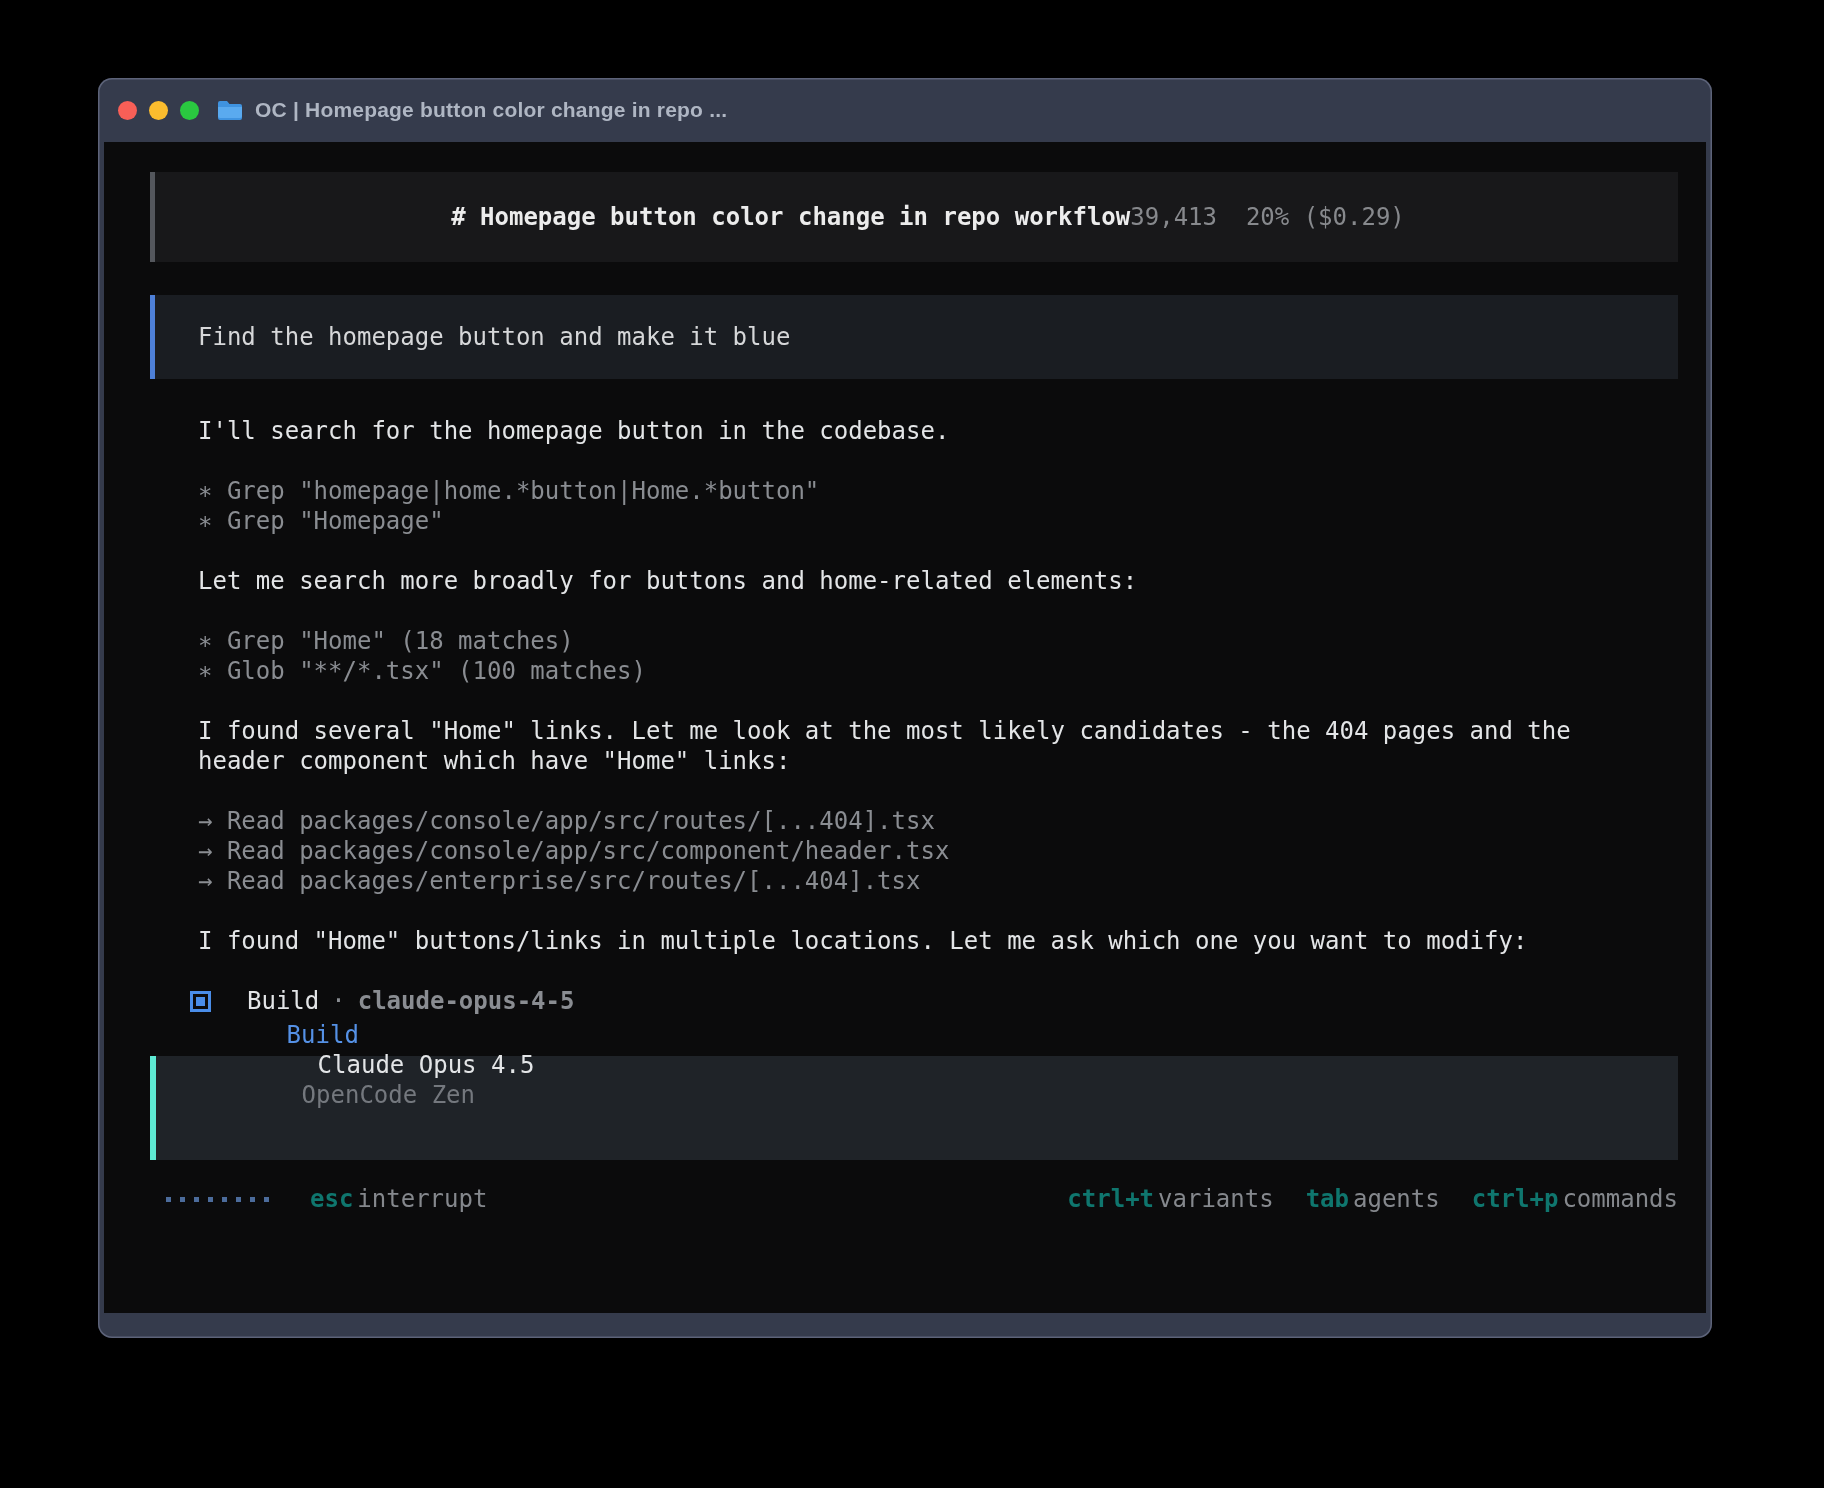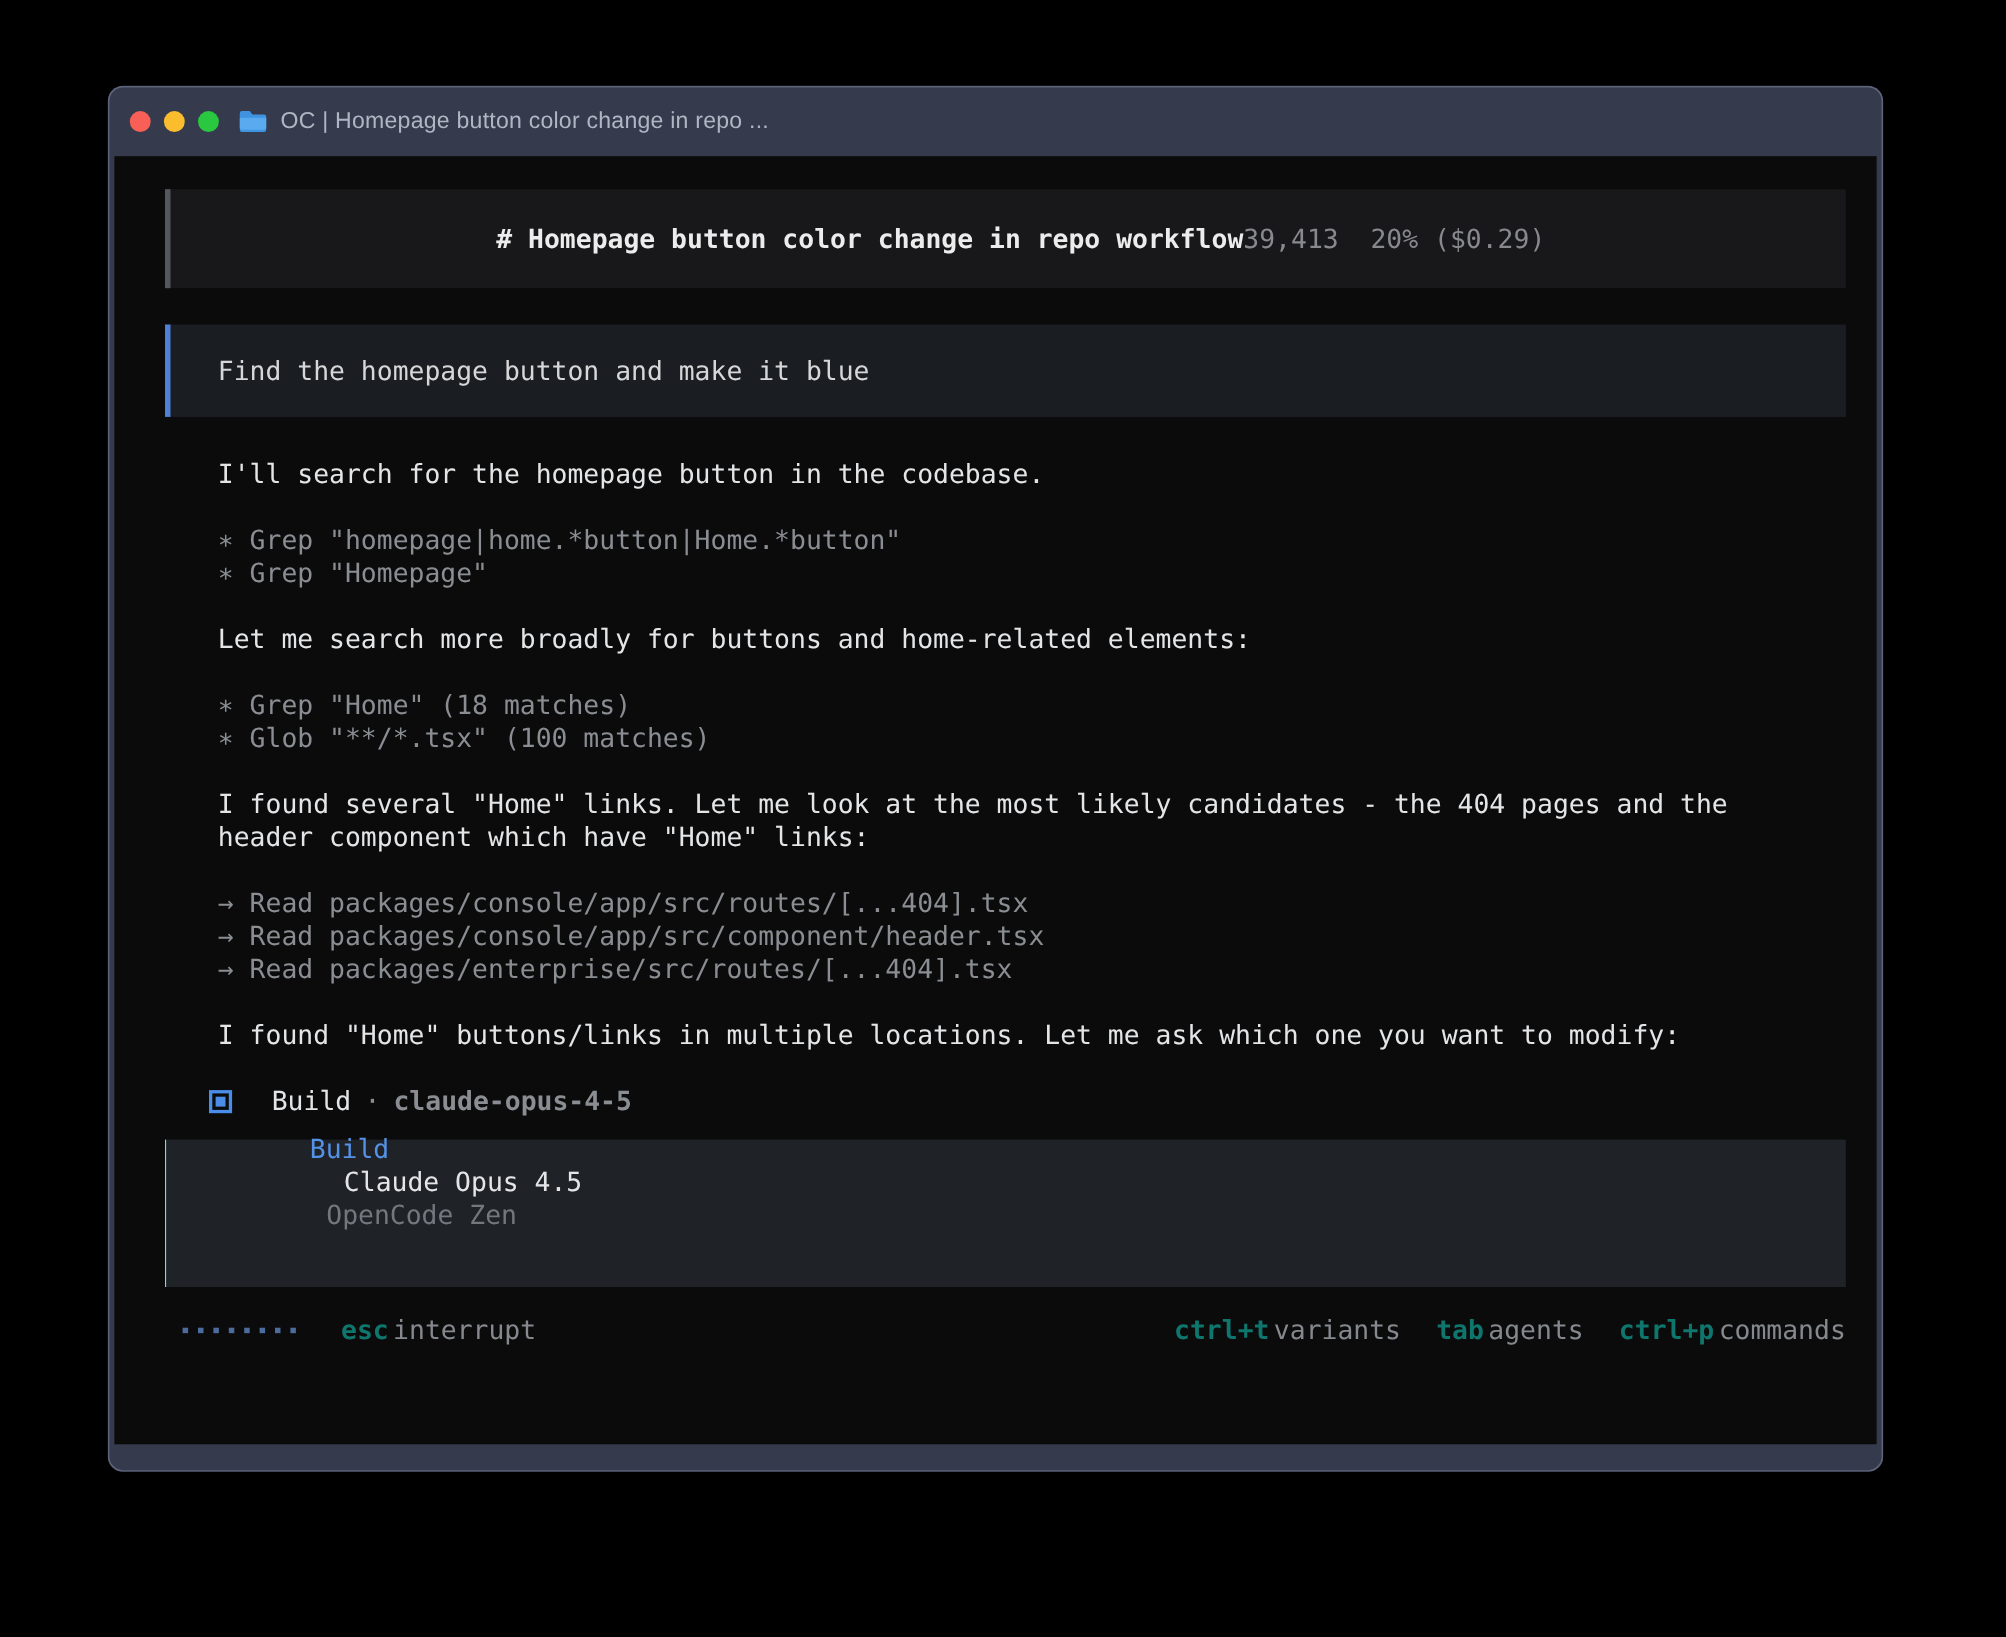--- a/index.html
+++ b/index.html
@@ -15,21 +15,21 @@
   }
   .titlebar { height:64px; flex:0 0 64px; display:flex; align-items:center; padding:0 20px; }
   .lights { display:flex; gap:12px; align-items:center; }
   .light { width:19px; height:19px; border-radius:50%; }
   .light.red { background:#f85f57; }
   .light.yellow { background:#fbbc2e; }
   .light.green { background:#2ac840; }
   .folder { margin-left:18px; width:26px; height:22px; display:inline-block; }
   .win-title {
     margin-left:12px; font-family:"Liberation Sans", sans-serif;
-    font-weight:normal; font-size:21px; color:#afb6c3; letter-spacing:.2px;
+    font-weight:bold; font-size:21px; color:#afb6c3; letter-spacing:.2px;
     white-space:nowrap;
   }
 
   
   .terminal {
     flex:1 1 auto; margin:0 6px 25px 6px; background:#0b0b0c;
     padding:30px 28px 0 46px; font-size:24px; line-height:30px;
     color:#e3e5e7; overflow:hidden;
   }
 
@@ -61,22 +61,22 @@
     width:21px; height:21px; border:3px solid #4a8de8; display:inline-flex;
     align-items:center; justify-content:center; flex:0 0 auto;
   }
   .agent-icon::before { content:""; width:9px; height:9px; background:#4a8de8; }
   .agent-name { margin-left:36px; color:#e3e5e7; }
   .agent-sep { margin:0 12px; color:#8a8d92; }
   .agent-model { color:#8a8d92;font-weight:bold; }
 
   
   .input-box {
-    margin-top:20px; height:134px; background:#1f2328;
-    border-left:1px solid #5eead4; padding:27px 20px 0 15px; position:relative;
+    margin-top:40px; height:104px; background:#1f2328;
+    border-left:6px solid #5eead4; padding:27px 20px 0 15px; position:relative;
   }
   .cursor { width:13px; height:33px; background:#d7d8da; }
   .mode-row { position:absolute; left:15px; bottom:20px; white-space:pre; }
   .mode-name { color:#5591e6; }
   .mode-model { color:#e3e5e7; margin-left:31px; }
   .mode-provider { color:#74787e; margin-left:15px; }
 
   
   .footer { margin-top:24px; height:30px; display:flex; align-items:center; }
   .spinner { display:flex; gap:9px; margin-left:16px; align-items:center; }

